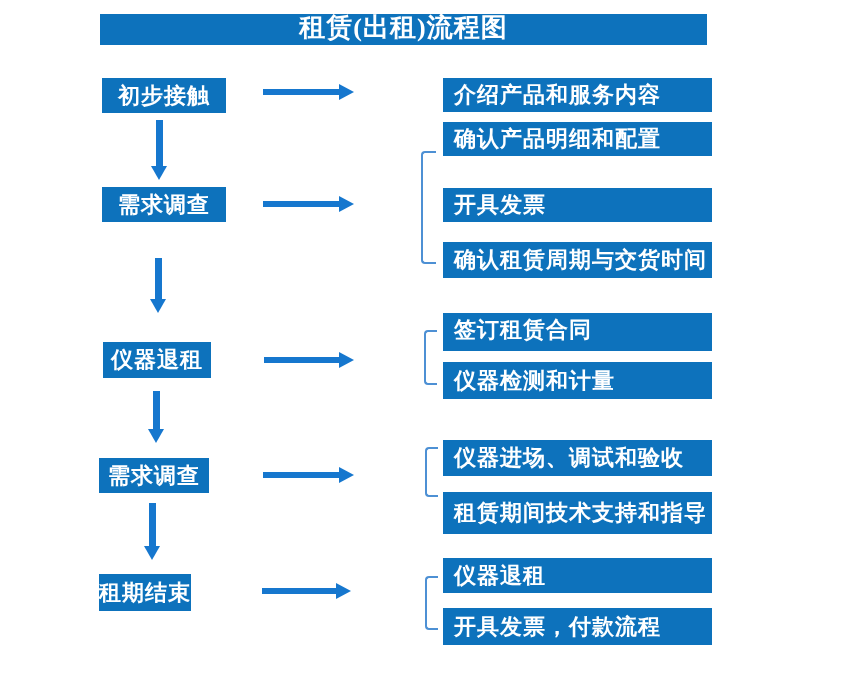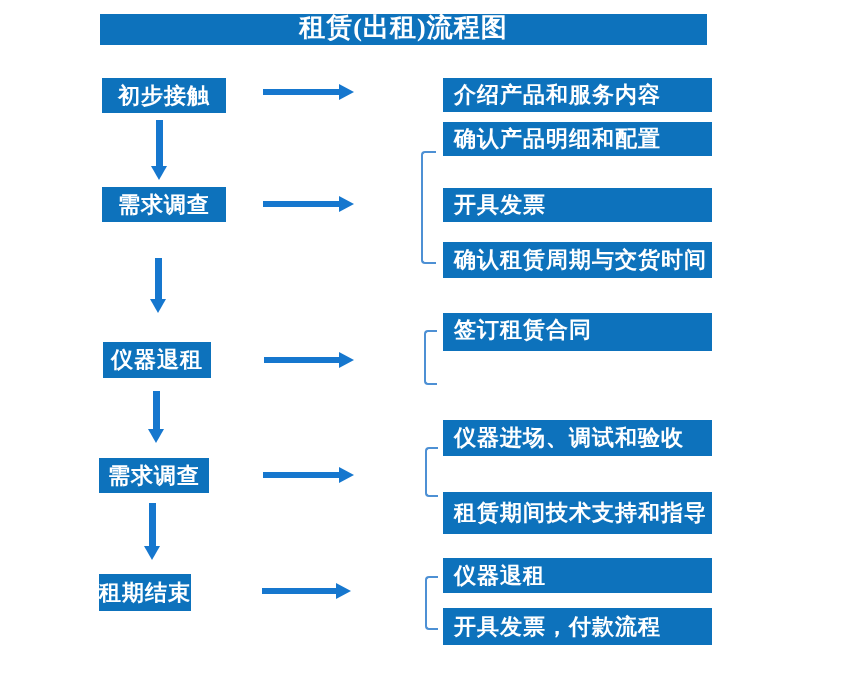--- a/index.html
+++ b/index.html
@@ -124,18 +124,19 @@
   <div class="bracket" style="left:421px;top:151px;width:13px;height:109px;"></div>
   <div class="bracket" style="left:424px;top:330px;width:11px;height:51px;"></div>
   <div class="bracket" style="left:425px;top:447px;width:11px;height:46px;"></div>
   <div class="bracket" style="left:425px;top:576px;width:11px;height:50px;"></div>
 
   <div class="box detail" style="left:443px;top:78px;width:258px;height:34px;">介绍产品和服务内容</div>
   <div class="box detail" style="left:443px;top:122px;width:258px;height:34px;">确认产品明细和配置</div>
   <div class="box detail" style="left:443px;top:188px;width:258px;height:34px;">开具发票</div>
   <div class="box detail" style="left:443px;top:242px;width:258px;height:36px;">确认租赁周期与交货时间</div>
   <div class="box detail" style="left:443px;top:313px;width:258px;height:38px;font-family:Liberation Mono, monospace;">签订租赁合同</div>
-  <div class="box detail" style="left:443px;top:420px;width:258px;height:36px;">仪器进场、调试和验收</div>
+  <div class="box detail" style="left:443px;top:362px;width:258px;height:37px;">仪器检测和计量</div>
+  <div class="box detail" style="left:443px;top:440px;width:258px;height:36px;">仪器进场、调试和验收</div>
   <div class="box detail" style="left:443px;top:492px;width:258px;height:42px;">租赁期间技术支持和指导</div>
   <div class="box detail" style="left:443px;top:558px;width:258px;height:35px;">仪器退租</div>
   <div class="box detail" style="left:443px;top:608px;width:258px;height:37px;">开具发票，付款流程</div>
 
 </div>
 
 </body></html>

